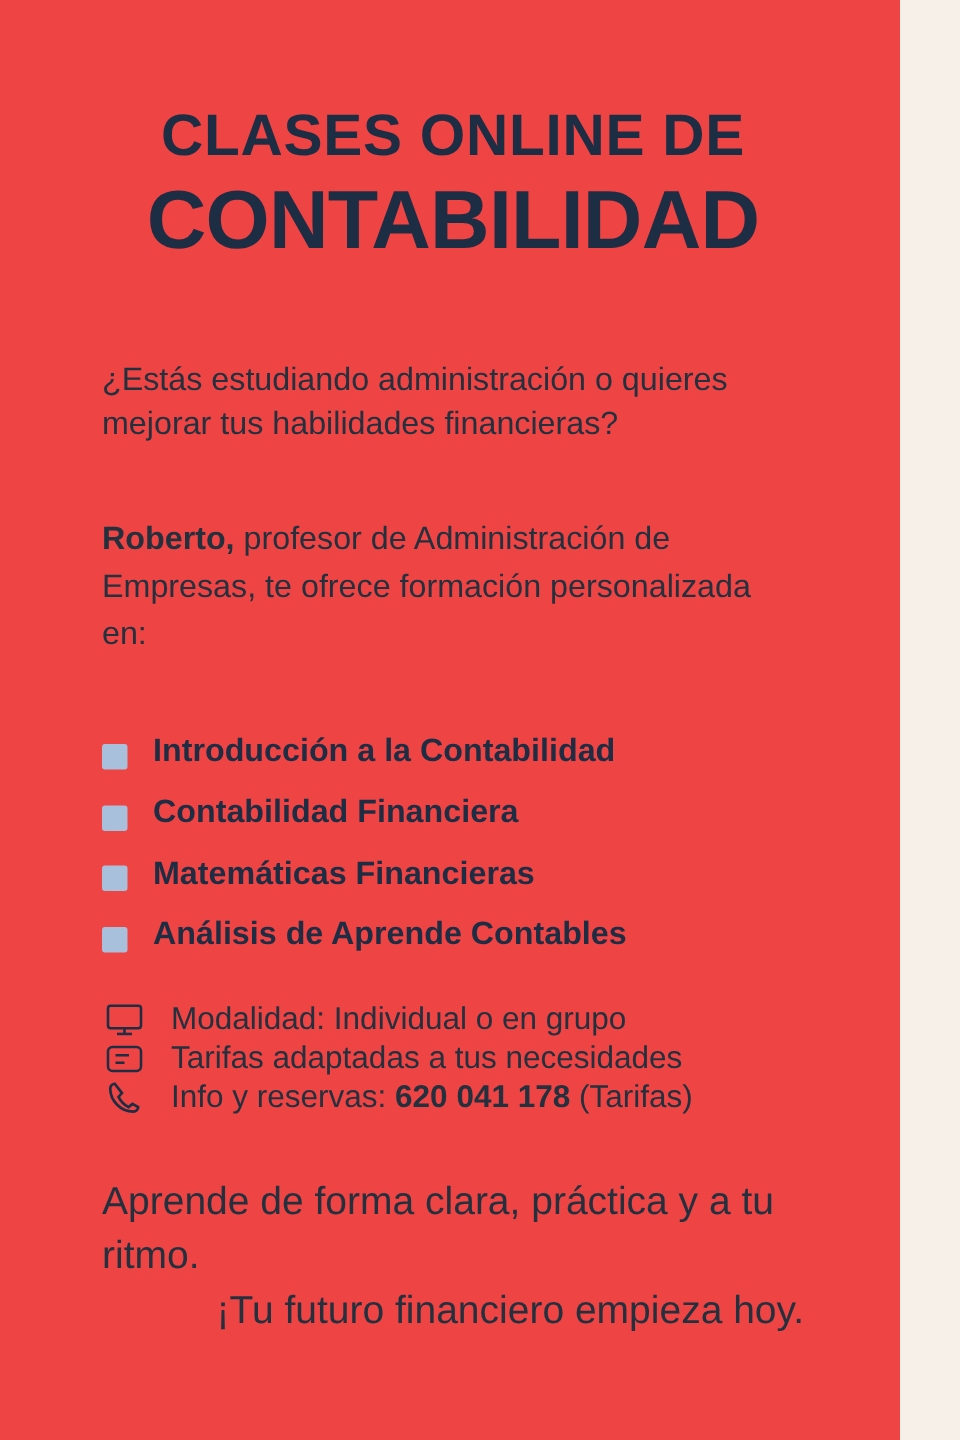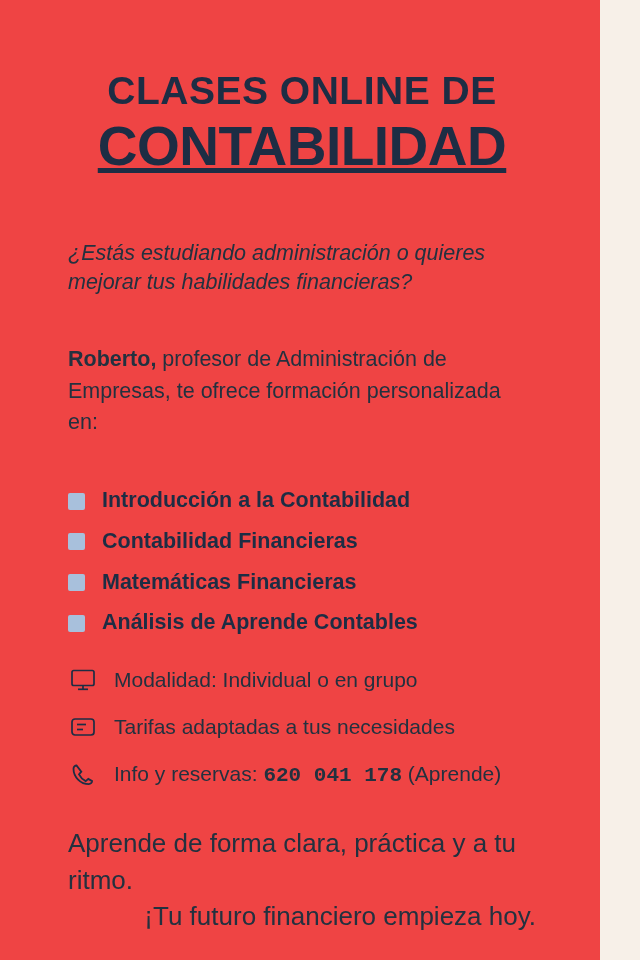--- a/index.html
+++ b/index.html
@@ -36,36 +36,34 @@
     display: block;
     font-size: 39px;
     letter-spacing: 0.5px;
     margin-bottom: 9px;
   }
   .headline .l2 {
     display: block;
     font-size: 55px;
     letter-spacing: -0.5px;
     margin-bottom: 7px;
-    text-decoration: underline;
   }
   .headline .l3 {
     display: block;
     font-size: 55px;
     letter-spacing: -0.5px;
   }
 
   
   .intro {
     margin-top: 36px;
     font-size: 21.5px;
     line-height: 1.35;
     color: #23313f;
     max-width: 520px;
-    font-style: italic;
   }
   .teacher {
     margin-top: 26px;
     font-size: 21.5px;
     line-height: 1.45;
     color: #23313f;
     max-width: 470px;
   }
   .teacher .name {
     font-weight: bold;
@@ -74,21 +72,21 @@
 
   
   .topics {
     margin-top: 30px;
     display: flex;
     flex-direction: column;
     gap: 17px;
   }
   .topic {
     display: flex;
-    align-items: center;
+    align-items: flex-end;
     gap: 17px;
   }
   .sq {
     width: 17px;
     height: 17px;
     background: #a8c0dc;
     border-radius: 2px;
     flex: 0 0 auto;
   }
   .topic-label {
@@ -96,21 +94,20 @@
     font-weight: bold;
     color: #1d2d44;
     line-height: 1.1;
   }
 
   
   .infos {
     margin-top: 32px;
     display: flex;
     flex-direction: column;
-    gap: 21px;
   }
   .info {
     display: flex;
     align-items: center;
     gap: 16px;
   }
   .info .ico {
     width: 30px;
     height: 26px;
     flex: 0 0 auto;
@@ -119,21 +116,20 @@
     justify-content: center;
     color: #1d2d44;
   }
   .info-text {
     font-size: 21px;
     color: #23313f;
     line-height: 1.2;
   }
   .info-text b {
     font-weight: bold;
-    font-family: Liberation Mono, monospace;
   }
 
   
   .closing {
     margin-top: 37px;
     font-size: 26px;
     line-height: 1.4;
     color: #23313f;
   }
   .closing .line2 { display: block; text-align: right; }
@@ -154,21 +150,21 @@
     <span class="name">Roberto,</span><span> profesor de Administración de Empresas, te ofrece formación personalizada en:</span>
   </p>
 
   <div class="topics">
     <div class="topic">
       <span class="sq"></span>
       <span class="topic-label">Introducción a la Contabilidad</span>
     </div>
     <div class="topic">
       <span class="sq"></span>
-      <span class="topic-label">Contabilidad Financieras</span>
+      <span class="topic-label">Contabilidad Financiera</span>
     </div>
     <div class="topic">
       <span class="sq"></span>
       <span class="topic-label">Matemáticas Financieras</span>
     </div>
     <div class="topic">
       <span class="sq"></span>
       <span class="topic-label">Análisis de Aprende Contables</span>
     </div>
   </div>
@@ -196,21 +192,21 @@
       </span>
       <span class="info-text">Tarifas adaptadas a tus necesidades</span>
     </div>
 
     <div class="info">
       <span class="ico">
         <svg width="26" height="26" viewBox="0 0 26 26" fill="none" stroke="#1d2d44" stroke-width="1.8" stroke-linecap="round">
           <path d="M6.5 3.5c-1.6 0-3 1.5-3 3.2 0 8.3 7.1 15.4 15.4 15.4 1.7 0 3.2-1.4 3.2-3l-3.8-2.2-2.6 2.2c-2.8-1.4-5.3-4-6.7-6.8l2.3-2.6z"></path>
         </svg>
       </span>
-      <span class="info-text"><span>Info y reservas: </span><b>620 041 178</b><span> (Aprende)</span></span>
+      <span class="info-text"><span>Info y reservas: </span><b>620 041 178</b><span> (Tarifas)</span></span>
     </div>
 
   </div>
 
   <p class="closing">
     <span>Aprende de forma clara, práctica y a tu ritmo.</span>
     <span class="line2">¡Tu futuro financiero empieza hoy.</span>
   </p>
 
 </div>

